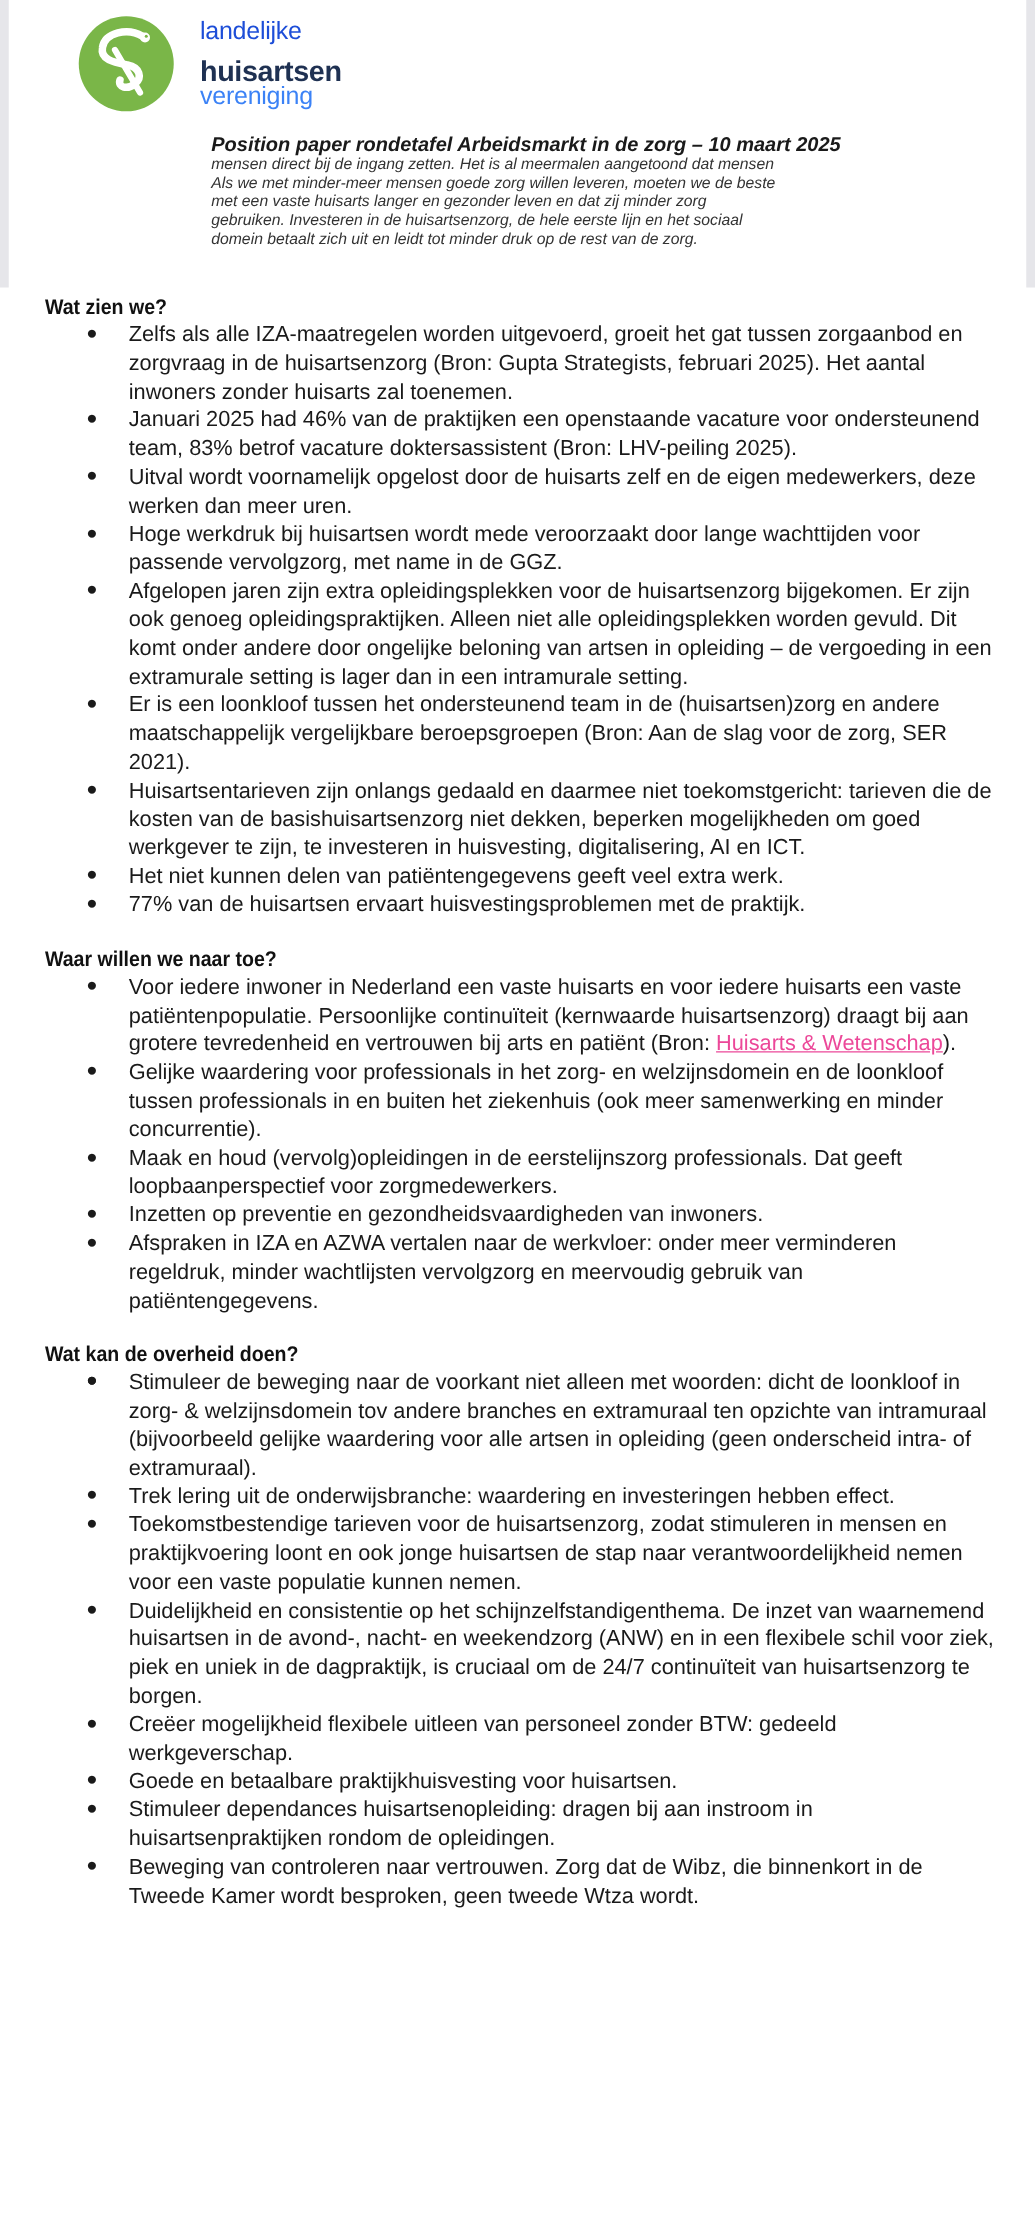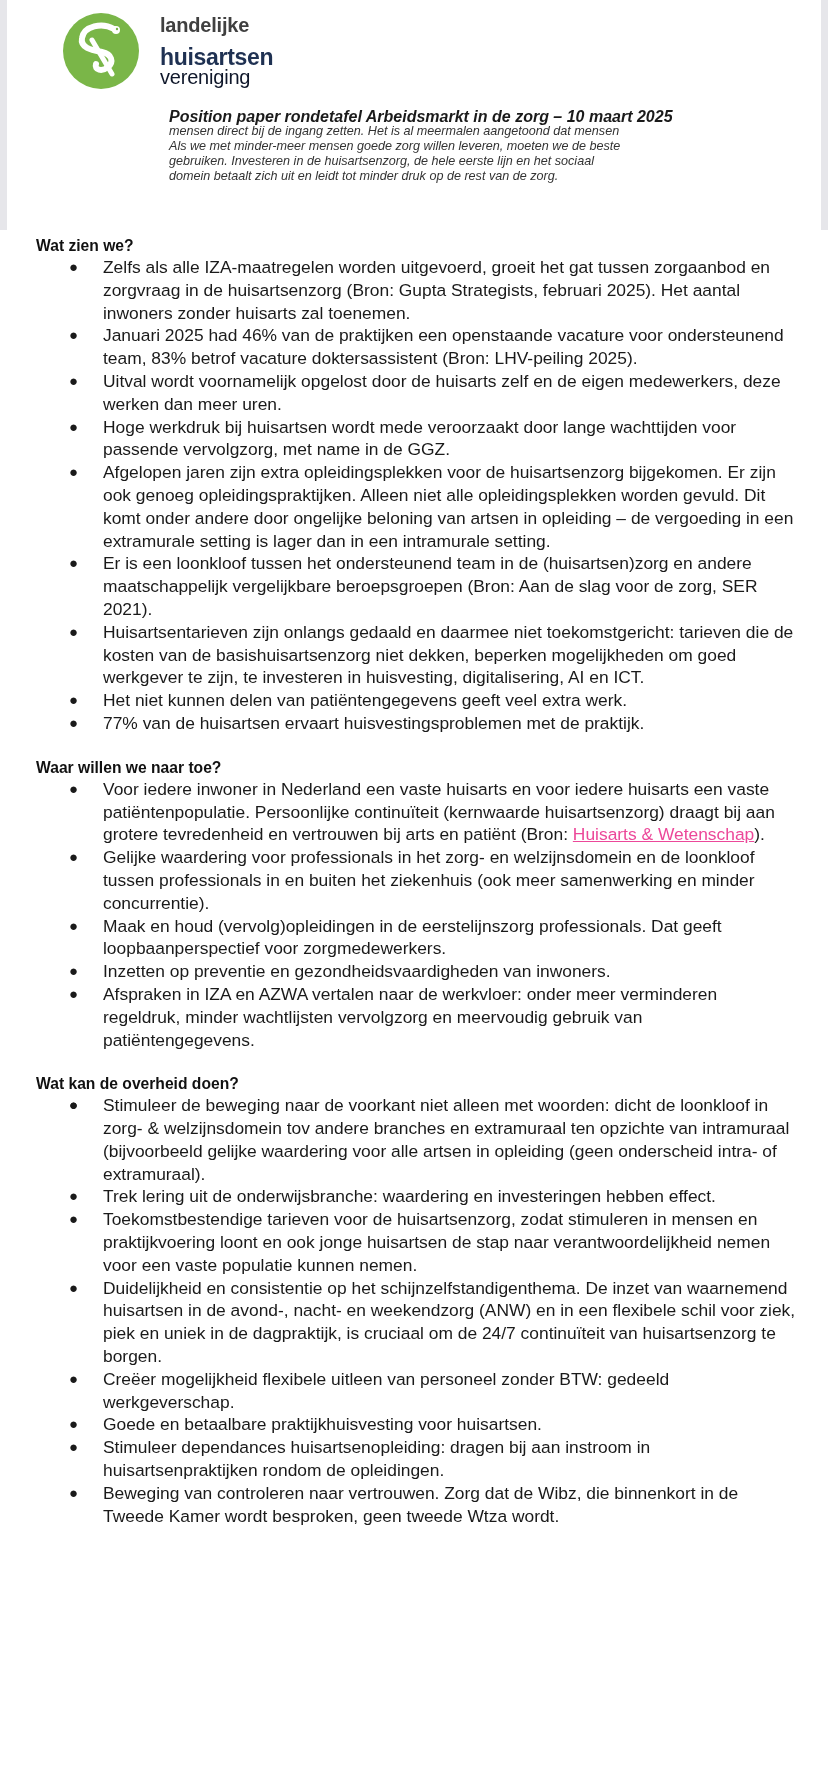--- a/index.html
+++ b/index.html
@@ -8,23 +8,23 @@
   .header-card {
     position: absolute; left: 0; top: 0; width: 828px; height: 230px;
     background: #ffffff;
     border-left: 7px solid #e6e6ea;
     border-right: 7px solid #e6e6ea;
     box-sizing: border-box;
   }
   .logo { position: absolute; left: 55px; top: 12px; display: flex; align-items: center; }
   .logo-mark { width: 78px; height: 78px; }
   .logo-text { margin-left: 20px; line-height: 20px; }
-  .logo-line1 { font-size: 20px; color: #404040; display: block; letter-spacing: -0.2px; font-weight: bold; }
+  .logo-line1 { font-size: 20px; color: #1d4ed8; display: block; letter-spacing: -0.2px; }
   .logo-line2 { font-size: 23px; font-weight: bold; color: #1f3152; display: block; letter-spacing: -0.3px; margin-top: 12px; }
-  .logo-line3 { font-size: 20px; color: #0f172a; display: block; letter-spacing: -0.2px; }
+  .logo-line3 { font-size: 20px; color: #3b82f6; display: block; letter-spacing: -0.2px; }
 
   .intro { position: absolute; left: 162px; top: 109px; width: 560px; font-size: 12.6px; line-height: 15px; color: #333; }
   .intro-title { font-weight: bold; font-style: italic; color: #1a1a1a; display: block; font-size: 16px; }
   .intro-body { font-style: italic; display: block; }
 
   .content { position: absolute; left: 36px; top: 236px; width: 760px; }
   .section-title { font-weight: bold; font-size: 17px; line-height: 20px; margin: 0; color: #111; transform: scaleX(0.92); transform-origin: left; }
   ul.bullets { list-style: none; margin: 0; padding: 0; }
   ul.bullets li { position: relative; padding-left: 67px; font-size: 17.4px; line-height: 22.8px; color: #1a1a1a; }
   ul.bullets li .dot { position: absolute; left: 33px; top: 0; font-size: 15px; }
@@ -49,20 +49,21 @@
       <span class="logo-line1">landelijke</span>
       <span class="logo-line2">huisartsen</span>
       <span class="logo-line3">vereniging</span>
     </div>
   </div>
 
   <div class="intro">
     <span class="intro-title">Position paper rondetafel Arbeidsmarkt in de zorg – 10 maart 2025</span>
     <span class="intro-body">mensen direct bij de ingang zetten. Het is al meermalen aangetoond dat mensen</span>
     <span class="intro-body">Als we met minder-meer mensen goede zorg willen leveren, moeten we de beste</span>
+    <span class="intro-body">met een vaste huisarts langer en gezonder leven en dat zij minder zorg</span>
     <span class="intro-body">gebruiken. Investeren in de huisartsenzorg, de hele eerste lijn en het sociaal</span>
     <span class="intro-body">domein betaalt zich uit en leidt tot minder druk op de rest van de zorg.</span>
   </div>
 </div>
 
 <div class="content">
 
   <h2 class="section-title">Wat zien we?</h2>
   <ul class="bullets">
     <li><span class="dot">●</span><span>Zelfs als alle IZA-maatregelen worden uitgevoerd, groeit het gat tussen zorgaanbod en zorgvraag in de huisartsenzorg (</span><span class="it">Bron:</span><span> Gupta Strategists, februari 2025). Het aantal inwoners zonder huisarts zal toenemen.</span></li>

